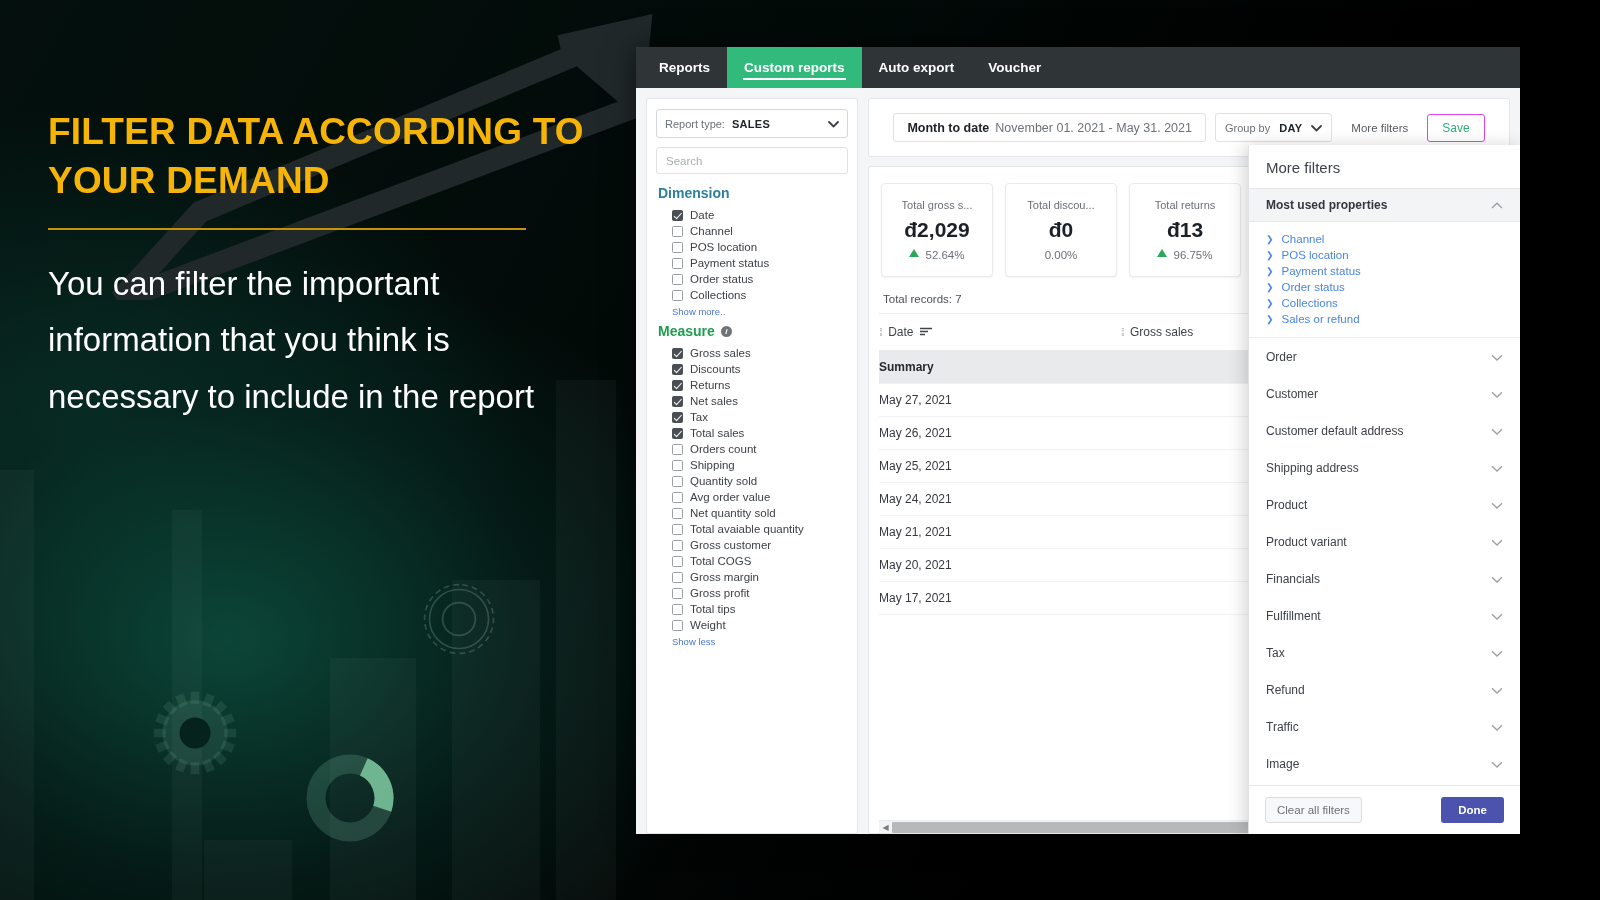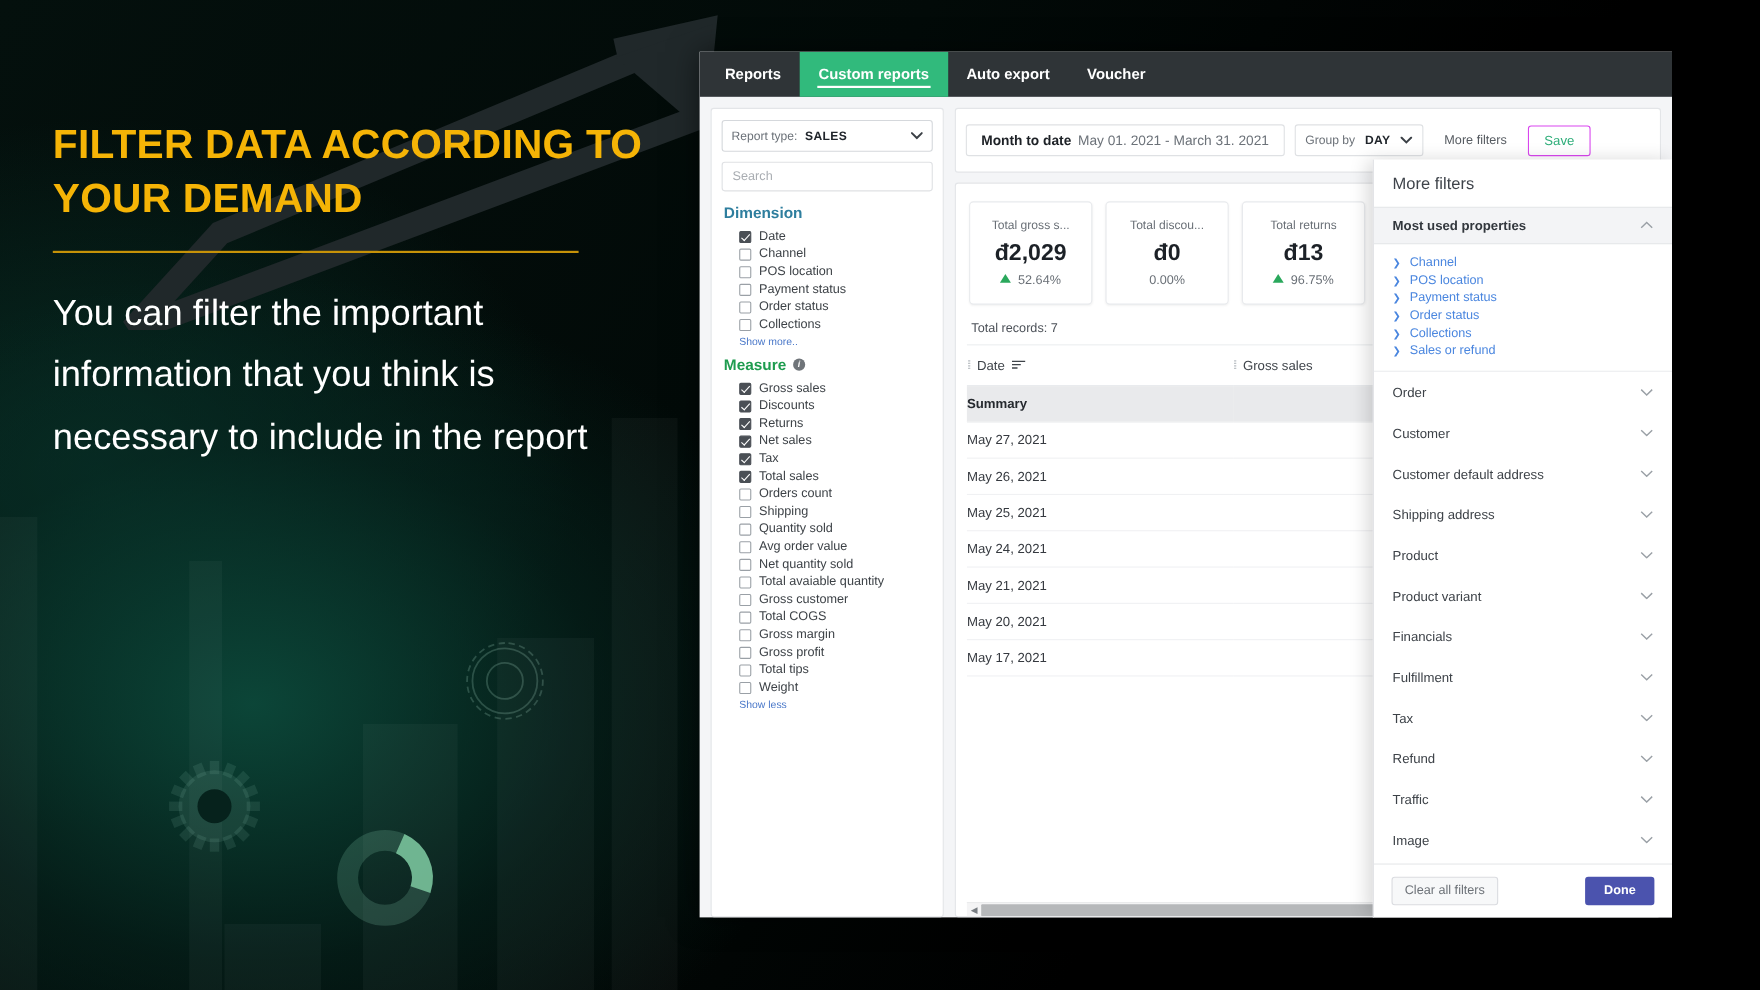--- a/index.html
+++ b/index.html
@@ -114,21 +114,21 @@
     width: 3px; height: 6.5px; border: solid #fff; border-width: 0 1.6px 1.6px 0;
     transform: rotate(42deg);
   }
   .chk-row .t { font-size: 11.5px; color: #3d4247; }
   .showlink { font-size: 9.5px; color: #4a78c9; padding: 3px 0 6px 16px; }
 
   
   #rightcol { flex: 1; display: flex; flex-direction: column; gap: 9px; min-width: 0; }
   #filterbar {
     background: #ffffff; border: 1px solid #e3e5e8; border-radius: 3px;
-    height: 59px; display: flex; align-items: center; padding: 0 9px; gap: 9px;
+    height: 59px; display: flex; align-items: center; padding: 0 9px; gap: 9px; justify-content: center;
   }
   .daterange {
     flex: 0 0 auto; height: 29px; border: 1px solid #dfe1e4; border-radius: 3px;
     display: flex; align-items: center; padding: 0 13px; gap: 6px; font-size: 12.5px;
   }
   .daterange .b { font-weight: bold; color: #1d2126; }
   .daterange .n { color: #6c7279; }
   .groupby {
     height: 29px; border: 1px solid #dfe1e4; border-radius: 3px;
     display: flex; align-items: center; padding: 0 9px; gap: 9px; font-size: 11px; color: #6b7178;
@@ -419,21 +419,21 @@
         </div>
         <div class="showlink">Show less</div>
       </div>
     </div>
 
     <div id="rightcol">
 
       <div id="filterbar">
         <div class="daterange">
           <span class="b">Month to date</span>
-          <span class="n">May 01. 2021 - March 31. 2021</span>
+          <span class="n">November 01. 2021 - May 31. 2021</span>
         </div>
         <div class="groupby">
           <span>Group by</span>
           <span class="val">DAY</span>
           <span>
             <svg width="11" height="7" viewBox="0 0 11 7">
                 <path d="M1 1 L5.5 5.5 L10 1" fill="none" stroke="#3b4046" stroke-width="1.8" stroke-linecap="round"></path>
               </svg>
           </span>
         </div>

